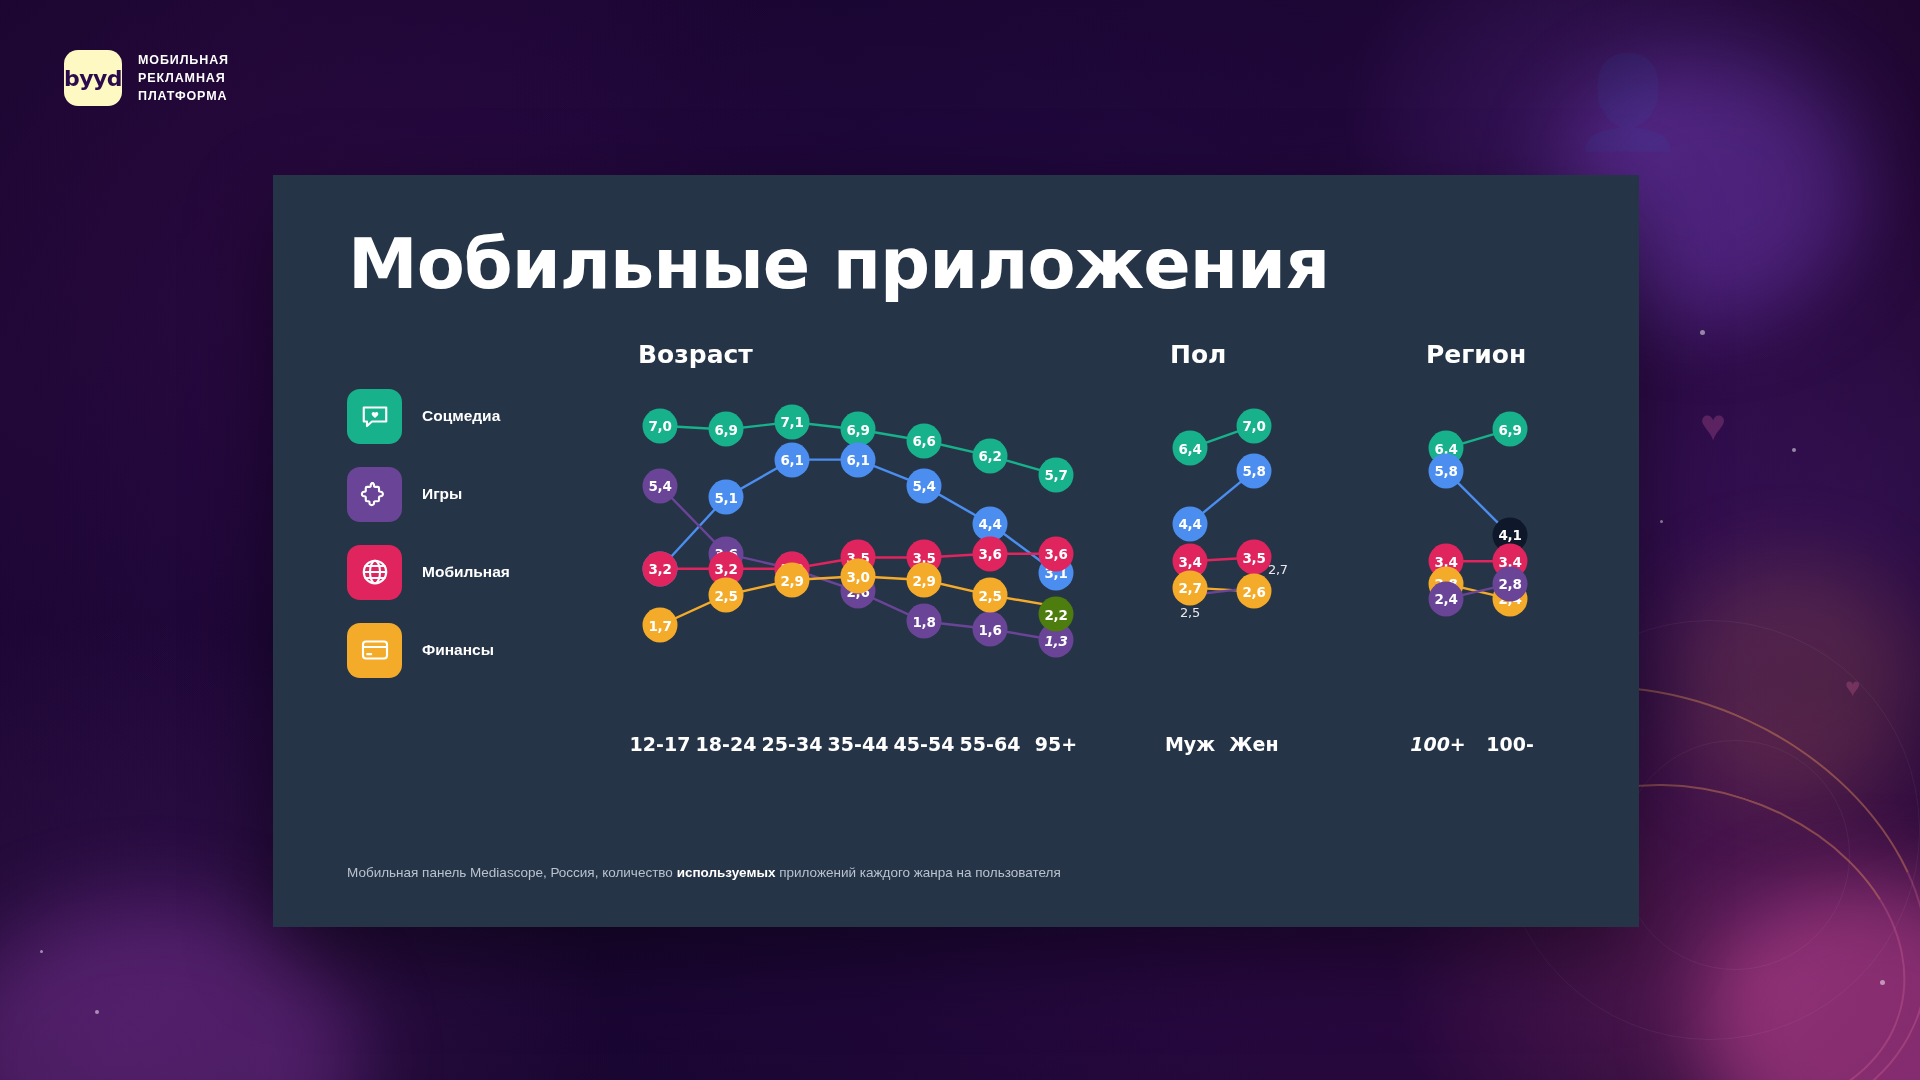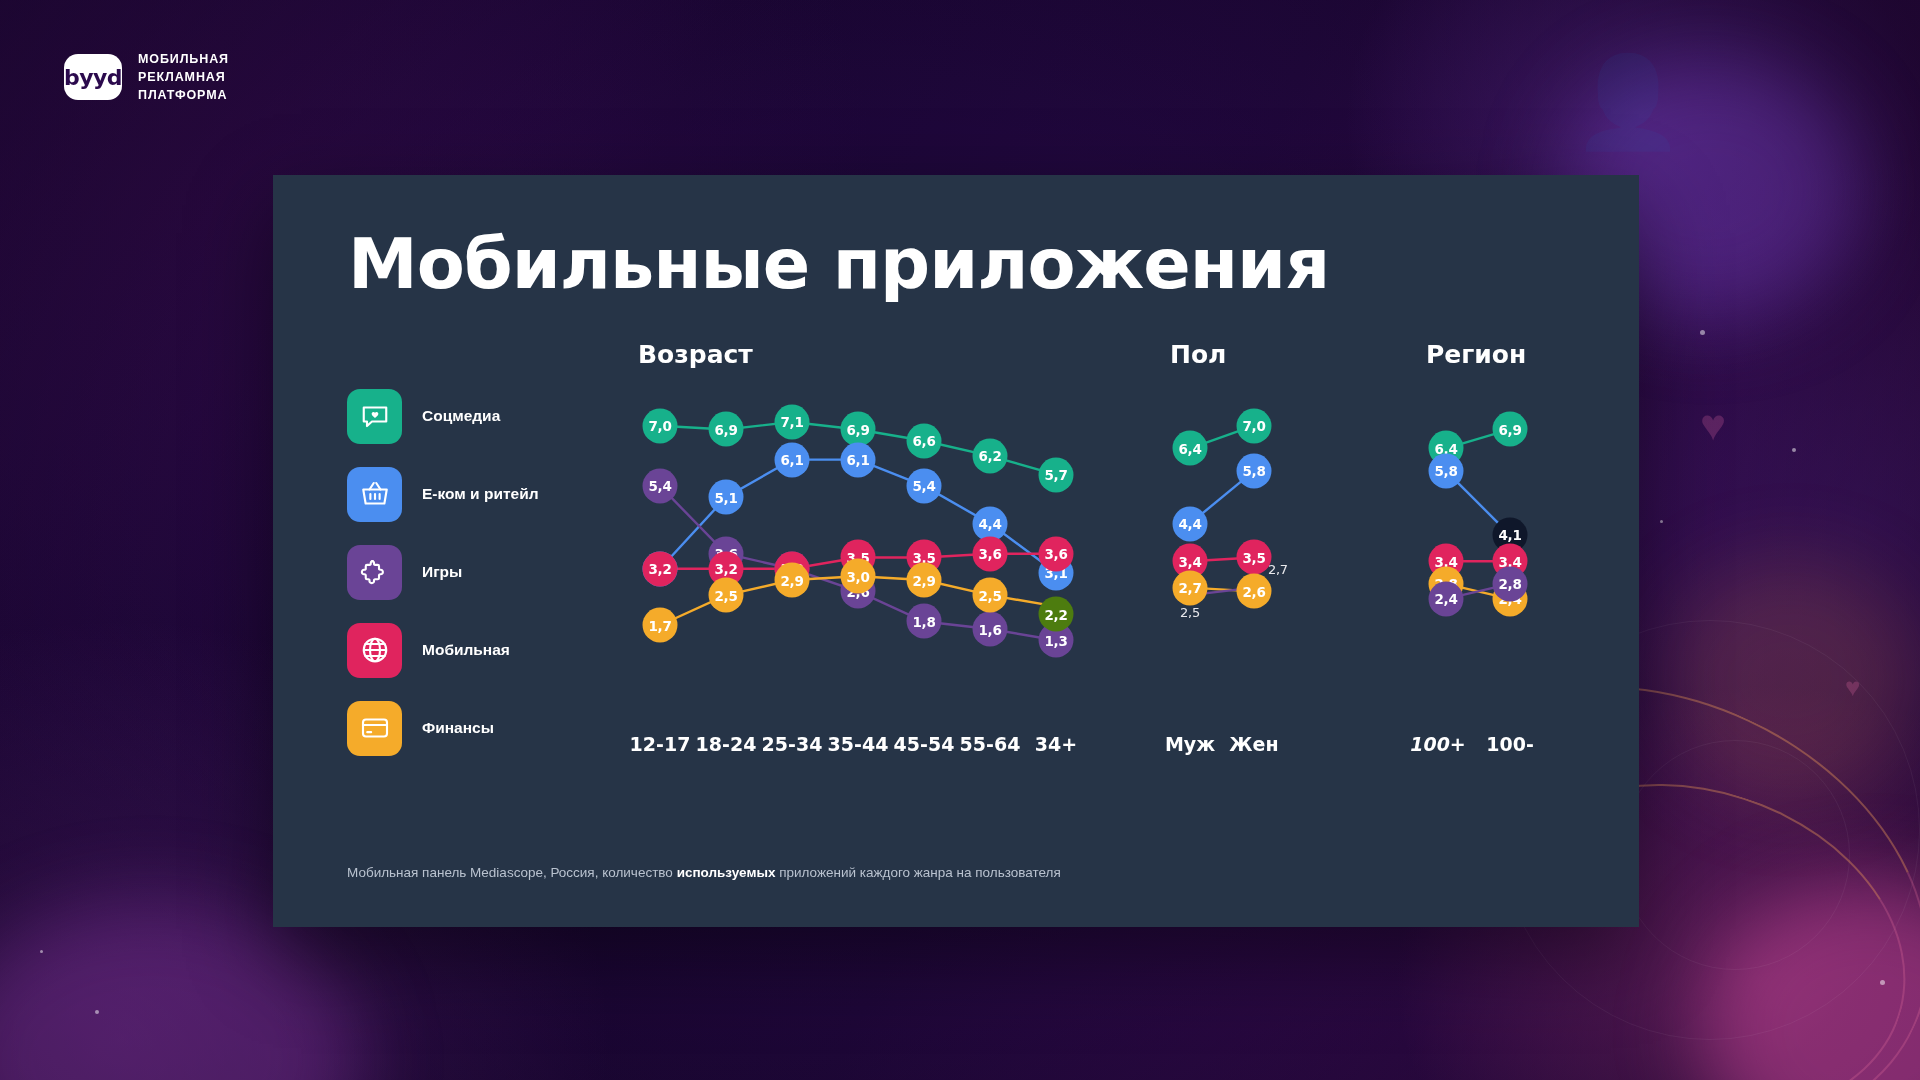--- a/index.html
+++ b/index.html
@@ -45,21 +45,21 @@
     position: absolute;
     border-radius: 50%;
     border: 2px solid transparent;
     border-top-color: rgba(255,170,90,0.35);
     border-right-color: rgba(255,130,170,0.22);
   }
 
   
   #logo-block { position: absolute; left: 64px; top: 50px; display: flex; align-items: center; gap: 16px; }
   #logo-mark {
-    width: 58px; height: 46px; border-radius: 14px; background: #ffffff;
+    width: 58px; height: 56px; border-radius: 14px; background: #fef9c3;
     display: flex; align-items: center; justify-content: center;
   }
   #logo-mark span {
     font-family: "DejaVu Sans", sans-serif;
     font-size: 22px; font-weight: 700; color: #2b0a4d; letter-spacing: -0.5px;
   }
   #logo-text {
     color: #ffffff; font-size: 12.5px; font-weight: 700;
     letter-spacing: 0.9px; line-height: 1.45;
   }
@@ -173,30 +173,20 @@
 
   <div id="legend">
       <div class="legend-item">
         <div class="legend-icon" style="background: rgb(23, 177, 139);">
           <svg viewBox="0 0 24 24" fill="none" stroke="#fff" stroke-width="1.7" stroke-linecap="round" stroke-linejoin="round">
             <path d="M3 5.2h18v11.2H9.6L5.6 20v-3.6H3z"></path>
             <path d="M12 13.6c-1.1-.95-2.7-2.05-2.7-3.35 0-.85.66-1.5 1.45-1.5.52 0 .98.27 1.25.7.27-.43.73-.7 1.25-.7.79 0 1.45.65 1.45 1.5 0 1.3-1.6 2.4-2.7 3.35z" fill="#fff" stroke="none"></path>
           </svg>
         </div>
         <div class="legend-label">Соцмедиа</div>
-      </div>
-      <div class="legend-item">
-        <div class="legend-icon" style="background: rgb(75, 142, 240);">
-          <svg viewBox="0 0 24 24" fill="none" stroke="#fff" stroke-width="1.7" stroke-linecap="round" stroke-linejoin="round">
-            <path d="M2.6 8.4h18.8l-1.9 11.2H4.5z"></path>
-            <path d="M7.6 8.4 11 3.2M16.4 8.4 13 3.2"></path>
-            <path d="M8.3 12v4M12 12v4M15.7 12v4"></path>
-          </svg>
-        </div>
-        <div class="legend-label">Е-ком и ритейл</div>
       </div>
       <div class="legend-item">
         <div class="legend-icon" style="background: rgb(106, 68, 150);">
           <svg viewBox="0 0 24 24" fill="none" stroke="#fff" stroke-width="1.7" stroke-linejoin="round">
             <path d="M9.4 3.2c1.2 0 2 .9 1.8 2 -.1.6.3 1.1.9 1.1h2.1c.6 0 1 .4 1 1v2c0 .6.5 1 1.1.9 1.1-.2 2 .6 2 1.8s-.9 2-2 1.8c-.6-.1-1.1.3-1.1.9v2.1c0 .6-.4 1-1 1h-2.1c-.6 0-1 .5-.9 1.1.2 1.1-.6 2-1.8 2s-2-.9-1.8-2c.1-.6-.3-1.1-.9-1.1H5.6c-.6 0-1-.4-1-1v-2.1c0-.6-.5-1-1.1-.9-1.1.2-2-.6-2-1.8s.9-2 2-1.8c.6.1 1.1-.4 1.1-.9v-2c0-.6.4-1 1-1h2.1c.6 0 1-.5.9-1.1-.2-1.1.6-2 1.8-2z"></path>
           </svg>
         </div>
         <div class="legend-label">Игры</div>
       </div>
       <div class="legend-item">
@@ -244,21 +234,21 @@
         <div class="node" style="left: 220px; top: 66.5882px; background: rgb(75, 142, 240);">6,1</div>
         <div class="node" style="left: 286px; top: 92.9412px; background: rgb(75, 142, 240);">5,4</div>
         <div class="node" style="left: 352px; top: 130.588px; background: rgb(75, 142, 240);">4,4</div>
         <div class="node" style="left: 418px; top: 179.529px; background: rgb(75, 142, 240);">3,1</div>
         <div class="node" style="left: 22px; top: 92.9412px; background: rgb(106, 68, 150);">5,4</div>
         <div class="node" style="left: 88px; top: 160.706px; background: rgb(106, 68, 150);">3,6</div>
         <div class="node" style="left: 154px; top: 175.765px; background: rgb(106, 68, 150);">3,2</div>
         <div class="node" style="left: 220px; top: 198.353px; background: rgb(106, 68, 150);">2,6</div>
         <div class="node" style="left: 286px; top: 228.471px; background: rgb(106, 68, 150);">1,8</div>
         <div class="node" style="left: 352px; top: 236px; background: rgb(106, 68, 150);">1,6</div>
-        <div class="node" style="left: 418px; top: 247.294px; background: rgb(106, 68, 150);">1,3</div>
+        <div class="node" style="left: 418px; top: 247.294px; background: rgb(106, 68, 150); font-style: italic;">1,3</div>
         <div class="node" style="left: 22px; top: 175.765px; background: rgb(224, 36, 94);">3,2</div>
         <div class="node" style="left: 88px; top: 175.765px; background: rgb(224, 36, 94);">3,2</div>
         <div class="node" style="left: 154px; top: 175.765px; background: rgb(224, 36, 94);">3,2</div>
         <div class="node" style="left: 220px; top: 164.471px; background: rgb(224, 36, 94);">3,5</div>
         <div class="node" style="left: 286px; top: 164.471px; background: rgb(224, 36, 94);">3,5</div>
         <div class="node" style="left: 352px; top: 160.706px; background: rgb(224, 36, 94);">3,6</div>
         <div class="node" style="left: 418px; top: 160.706px; background: rgb(224, 36, 94);">3,6</div>
         <div class="node" style="left: 22px; top: 232.235px; background: rgb(245, 171, 42);">1,7</div>
         <div class="node" style="left: 88px; top: 202.118px; background: rgb(245, 171, 42);">2,5</div>
         <div class="node" style="left: 154px; top: 187.059px; background: rgb(245, 171, 42);">2,9</div>
@@ -266,21 +256,21 @@
         <div class="node" style="left: 286px; top: 187.059px; background: rgb(245, 171, 42);">2,9</div>
         <div class="node" style="left: 352px; top: 202.118px; background: rgb(245, 171, 42);">2,5</div>
         <div class="node" style="left: 418px; top: 209px; background: #4d7c0f; margin-top: 12px;">2,2</div>
         <div class="axis" style="width: 420px; position: absolute; left: 0px; top: 340px;">
           <div class="axis-tick" style="position: absolute; left: 22px; transform: translateX(-50%);">12-17</div>
           <div class="axis-tick" style="position: absolute; left: 88px; transform: translateX(-50%);">18-24</div>
           <div class="axis-tick" style="position: absolute; left: 154px; transform: translateX(-50%);">25-34</div>
           <div class="axis-tick" style="position: absolute; left: 220px; transform: translateX(-50%);">35-44</div>
           <div class="axis-tick" style="position: absolute; left: 286px; transform: translateX(-50%);">45-54</div>
           <div class="axis-tick" style="position: absolute; left: 352px; transform: translateX(-50%);">55-64</div>
-          <div class="axis-tick" style="position: absolute; left: 418px; transform: translateX(-50%);">34+</div>
+          <div class="axis-tick" style="position: absolute; left: 418px; transform: translateX(-50%);">95+</div>
         </div>
       </div>
     </div>
   <div class="panel" id="panel-1" style="left:897px;">
       <div class="panel-title">Пол</div>
       <div class="plot" style="width: 130px; height: 280px; margin-top: 24px;">
         <svg width="130" height="280">
           <polyline points="20,55.294117647058805 84,32.705882352941174" fill="none" stroke="#17b18b" stroke-width="2.4"></polyline>
           <polyline points="20,130.58823529411762 84,77.88235294117648" fill="none" stroke="#4b8ef0" stroke-width="2.4"></polyline>
           <polyline points="20,168.23529411764707 84,164.47058823529412" fill="none" stroke="#e0245e" stroke-width="2.4"></polyline>

